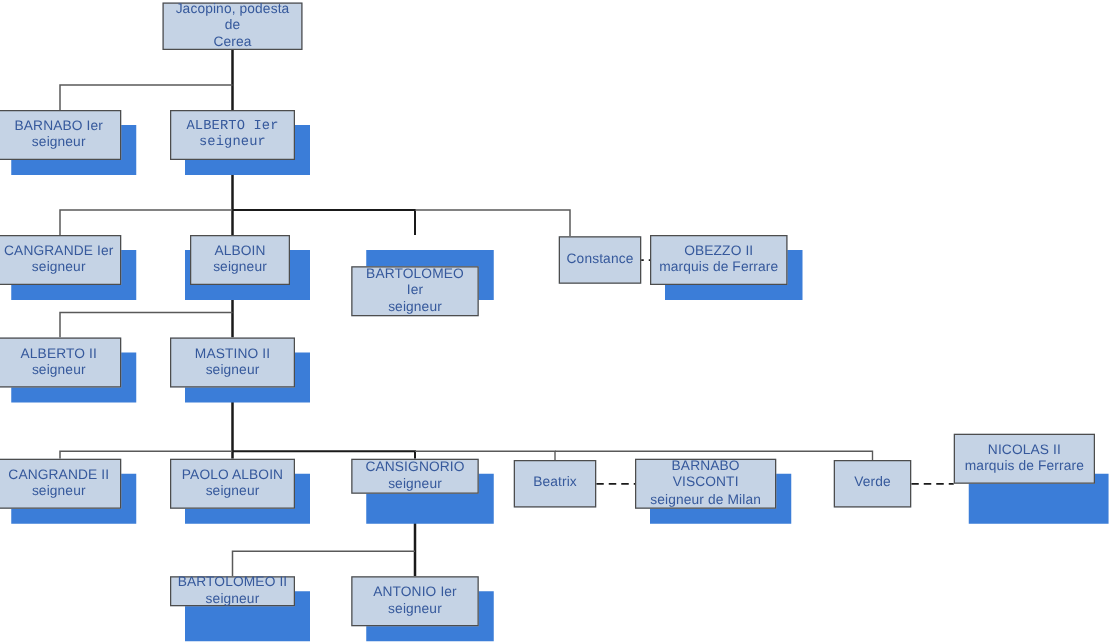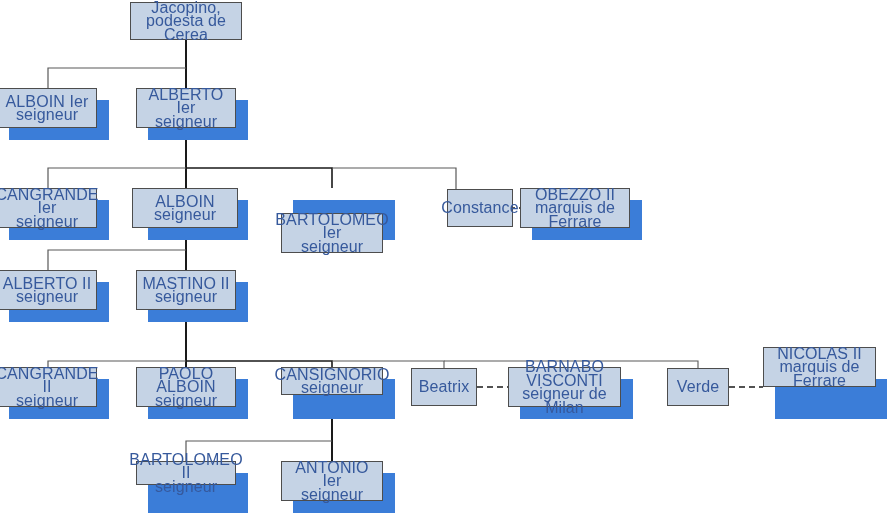--- a/index.html
+++ b/index.html
@@ -28,21 +28,21 @@
   .node {
     position: absolute;
     box-sizing: border-box;
     background: #c5d3e5;
     border: 1px solid #4d4d4d;
     display: flex;
     align-items: center;
     justify-content: center;
     text-align: center;
     color: #36599c;
-    font-size: 16px;
+    font-size: 11px;
     line-height: 13.5px;
     letter-spacing: 0.1px;
     z-index: 3;
   }
   .node .line1 { display: block; }
   .node .line2 { display: block; }
   .node-inner {
     padding: 0 3px;
   }
   .shadow {
@@ -98,40 +98,40 @@
   <div id="nodes">
       <div class="node" style="left: 130px; top: 2px; width: 112px; height: 38px;">
         <div class="node-inner">
           <span class="line1">Jacopino, podesta de</span>
           <span class="line2">Cerea</span>
         </div>
       </div>
       <div class="shadow" style="left: 9px; top: 100px; width: 100px; height: 40px;"></div>
       <div class="node" style="left: -3px; top: 88px; width: 100px; height: 40px;">
         <div class="node-inner">
-          <span class="line1">ALBOIN Ier</span>
+          <span class="line1">BARNABO Ier</span>
           <span class="line2">seigneur</span>
         </div>
       </div>
       <div class="shadow" style="left: 148px; top: 100px; width: 100px; height: 40px;"></div>
-      <div class="node" style="left: 136px; top: 88px; width: 100px; height: 40px;">
+      <div class="node" style="left: 136px; top: 88px; width: 100px; height: 40px; font-family: Liberation Mono, monospace;">
         <div class="node-inner">
           <span class="line1">ALBERTO Ier</span>
           <span class="line2">seigneur</span>
         </div>
       </div>
       <div class="shadow" style="left: 9px; top: 200px; width: 100px; height: 40px;"></div>
       <div class="node" style="left: -3px; top: 188px; width: 100px; height: 40px;">
         <div class="node-inner">
           <span class="line1">CANGRANDE Ier</span>
           <span class="line2">seigneur</span>
         </div>
       </div>
       <div class="shadow" style="left: 148px; top: 200px; width: 100px; height: 40px;"></div>
-      <div class="node" style="left: 132px; top: 188px; width: 106px; height: 40px; justify-content: center;">
+      <div class="node" style="left: 152px; top: 188px; width: 80px; height: 40px; justify-content: center;">
         <div class="node-inner">
           <span class="line1">ALBOIN</span>
           <span class="line2">seigneur</span>
         </div>
       </div>
       <div class="shadow" style="left: 293px; top: 200px; width: 102px; height: 40px;"></div>
       <div class="node" style="left: 281px; top: 188px; width: 102px; height: 40px; margin-top: 25px;">
         <div class="node-inner">
           <span class="line1">BARTOLOMEO Ier</span>
           <span class="line2">seigneur</span>

